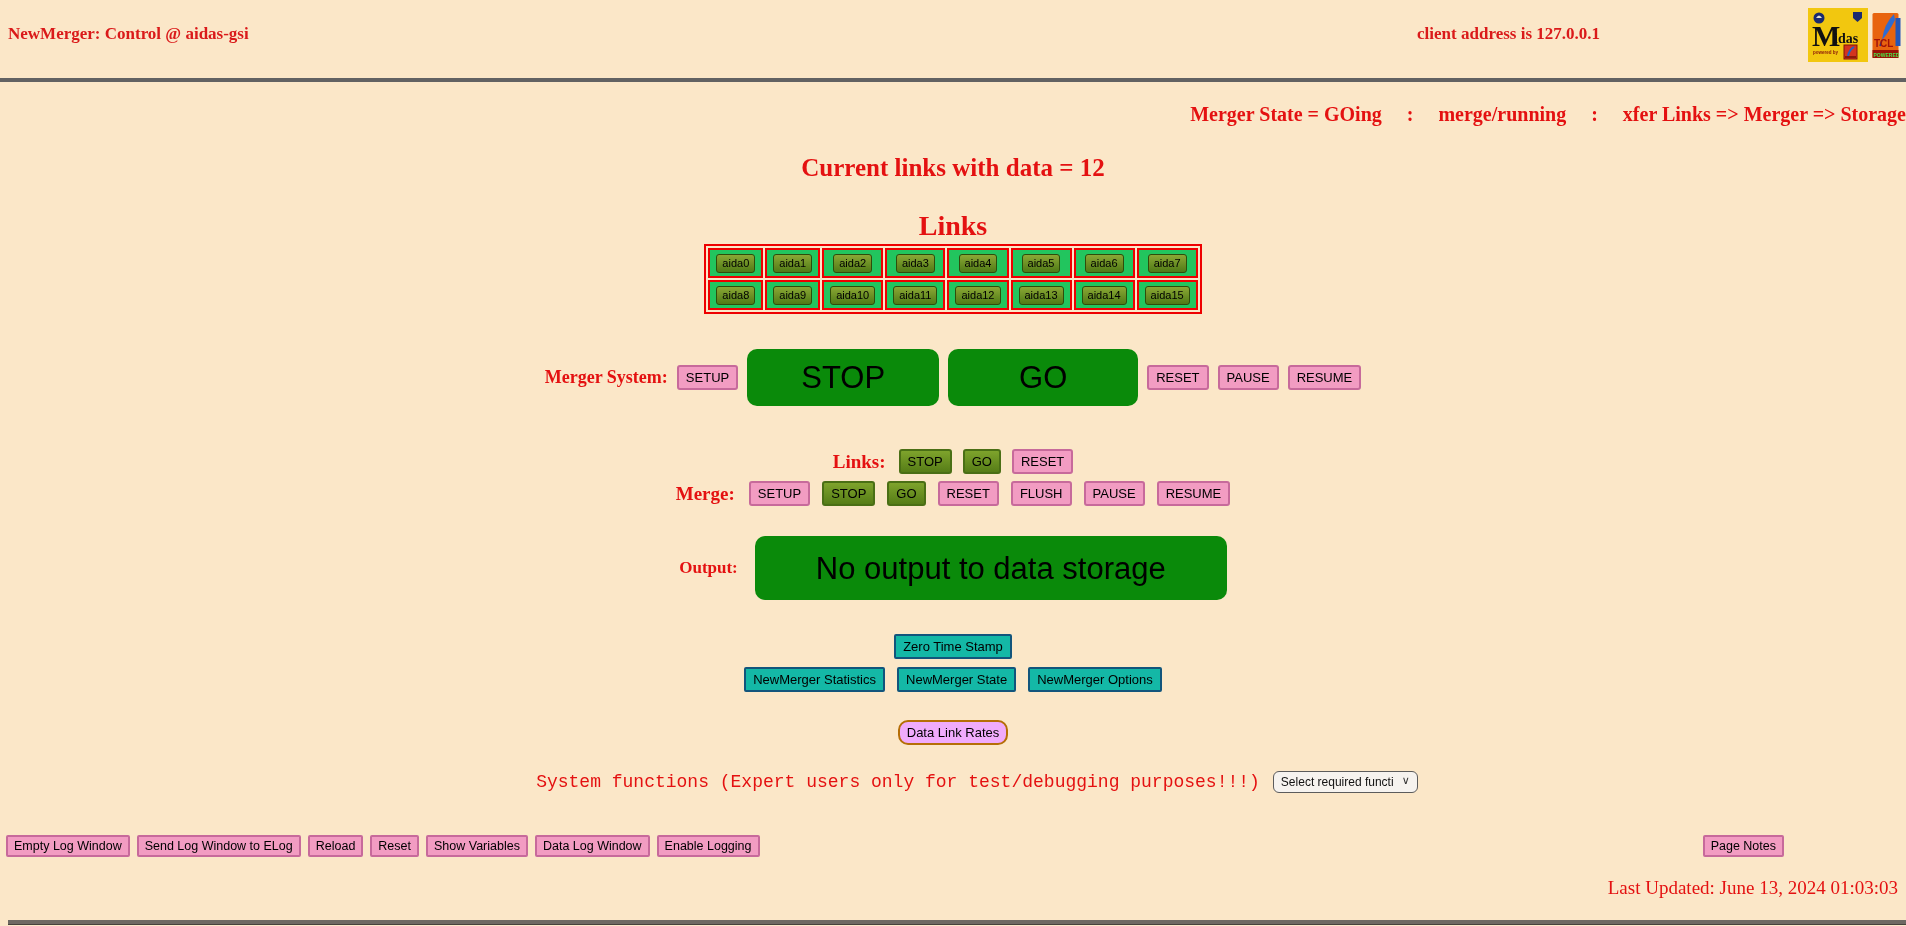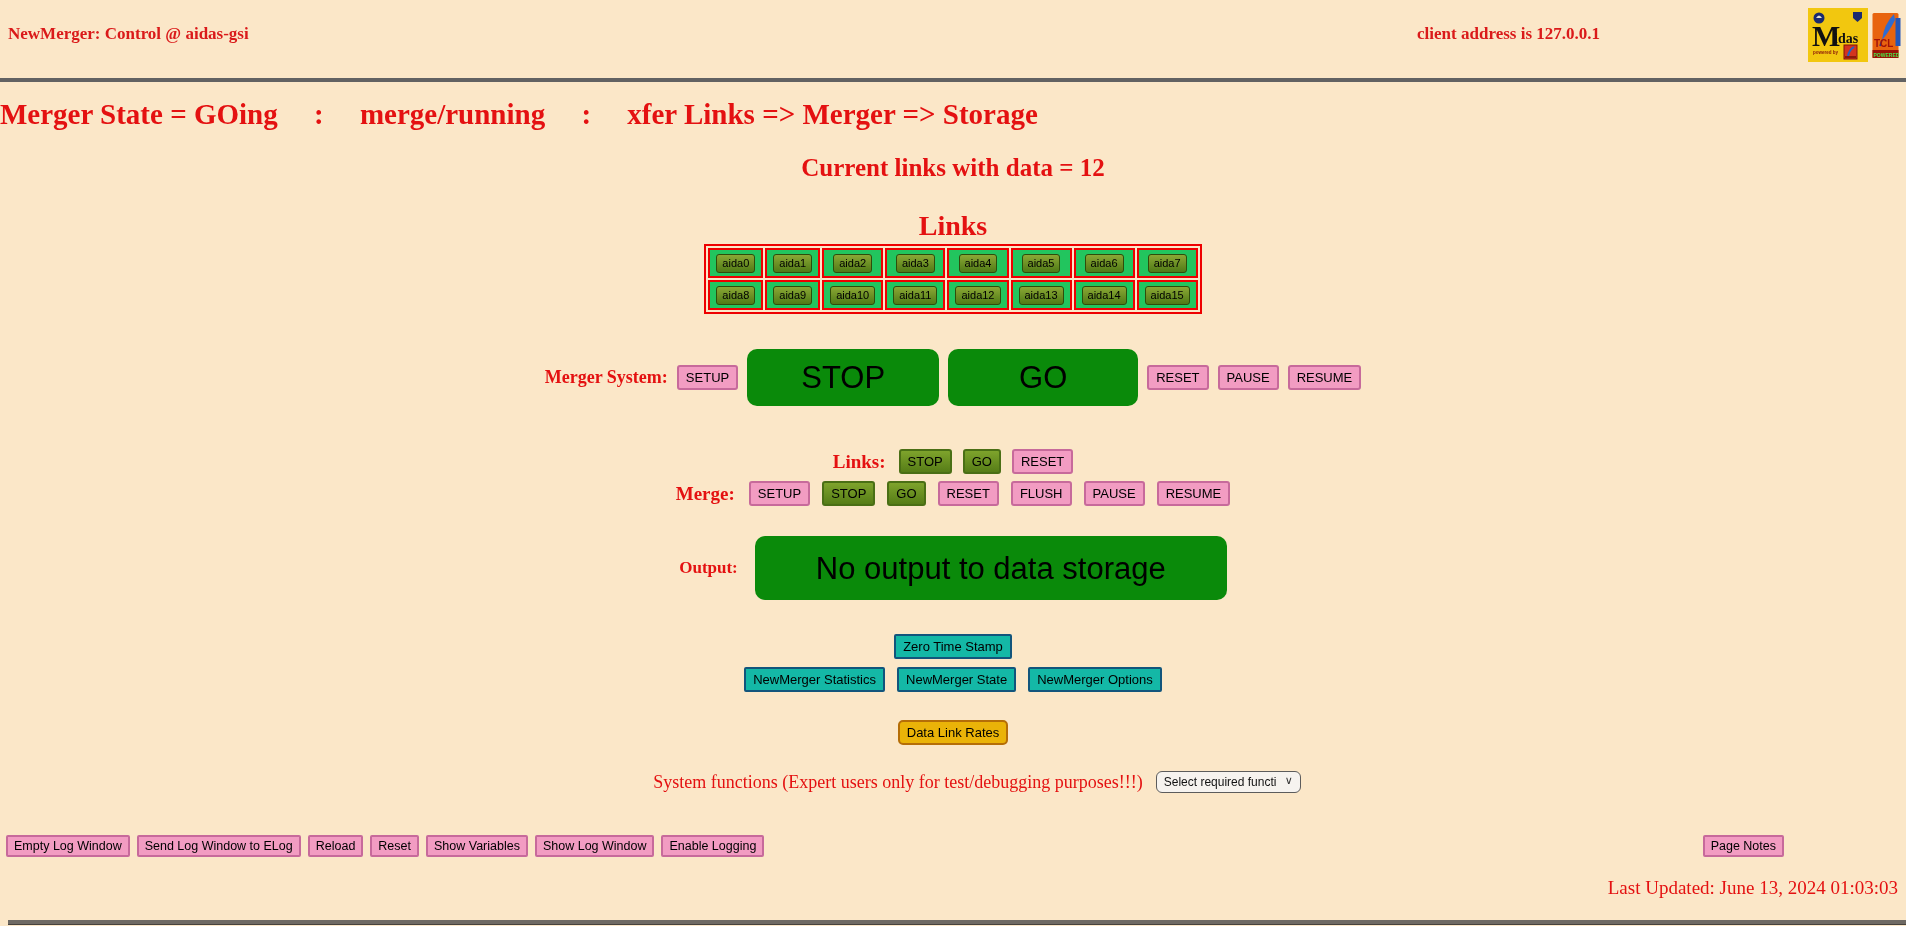--- a/index.html
+++ b/index.html
@@ -27,21 +27,21 @@
   .logo-midas { position: absolute; right: 38px; top: 8px; }
   .logo-tcl   { position: absolute; right: 5px;  top: 10px; }
 
   .header-divider {
     border: none; border-top: 4px solid #626262;
     margin: 8px 0 0 0; width: 100%;
   }
 
   
   .red-serif { font-family: "Liberation Serif", "DejaVu Serif", serif; color: #e41111; }
-  .state-line  { margin-top: 15px; text-align: left; font-weight: bold; font-size: 29px; line-height: 34px; white-space: pre; }
+  .state-line  { margin-top: 15px; text-align: right; font-weight: bold; font-size: 20px; line-height: 34px; white-space: pre; }
   .current-links { margin-top: 22px; text-align: center; font-weight: bold; font-size: 25px; line-height: 29px; }
   .current-rate  { margin-top: 5px;  text-align: center; font-weight: bold; font-size: 25px; line-height: 29px; }
   .links-heading { margin-top: 27px; text-align: center; font-weight: bold; font-size: 28px; line-height: 33px; }
 
   
   .links-table {
     border: 2px solid #ee0000;
     border-spacing: 2px; border-collapse: separate;
     margin: 2px auto 0 auto;
   }
@@ -63,21 +63,21 @@
   .row-label { font-family: "Liberation Serif", "DejaVu Serif", serif; font-weight: bold; color: #e41111; }
 
   .btn {
     font-family: "Liberation Sans", "DejaVu Sans", sans-serif;
     font-size: 13px; color: #000; cursor: pointer; line-height: 15px;
     border-radius: 3px; padding: 3px 7px;
   }
   .btn.pink   { background: #f29cc2; border: 2px solid #c76a9b; }
   .btn.olive  { background: linear-gradient(#7ea32c, #567d17); border: 2px solid #4a6f15; }
   .btn.blue   { background: #14b8a6; border: 2px solid #12557c; border-radius: 2px; }
-  .btn.orange { background: #eab308; border: 2px solid #b56e07; border-radius: 5px; }
+  .btn.orange { background: #f0abfc; border: 2px solid #b56e07; border-radius: 10px; }
   .btn.big-green {
     background: #0a8a0a; border: none; border-radius: 10px;
     font-size: 31px; color: #000;
   }
 
   .merger-system-row { margin-top: 35px; }
   .merger-system-row .row-label { font-size: 18px; }
   .big-stop { width: 192px; height: 57px; }
   .big-go   { width: 190px; height: 57px; }
 
@@ -88,21 +88,21 @@
 
   .output-row { margin-top: 30px; gap: 17px; }
   .output-row .row-label { font-size: 17px; }
   .output-btn { width: 472px; height: 64px; border-radius: 12px; font-size: 29px; }
 
   .zts-row { margin-top: 34px; }
   .newmerger-row { margin-top: 8px; gap: 12px; }
   .datalink-row { margin-top: 28px; }
 
   .sysfunc-row { margin-top: 26px; gap: 13px; }
-  .sysfunc-label { font-family: Liberation Serif, serif; font-size: 18px; color: #e41111; margin-left: 48px; }
+  .sysfunc-label { font-family: Liberation Mono, monospace; font-size: 18px; color: #e41111; margin-left: 48px; }
   .select-wrap { position: relative; display: inline-block; }
   .sysfunc-select {
     appearance: none; -webkit-appearance: none;
     font-family: "Liberation Sans", sans-serif; font-size: 12px; color: #111;
     background: #f6f3ef; border: 1px solid #5c5c5c; border-radius: 6px;
     padding: 3px 24px 3px 7px; width: 145px; cursor: pointer;
   }
   .select-arrow {
     position: absolute; right: 8px; top: 3px; font-size: 11px; color: #333;
     pointer-events: none;
@@ -247,21 +247,21 @@
   </div>
 </main>
 
 <footer class="footer-row">
   <div class="footer-left">
     <button class="btn pink footer-btn">Empty Log Window</button>
     <button class="btn pink footer-btn">Send Log Window to ELog</button>
     <button class="btn pink footer-btn">Reload</button>
     <button class="btn pink footer-btn">Reset</button>
     <button class="btn pink footer-btn">Show Variables</button>
-    <button class="btn pink footer-btn">Show Log Window</button>
+    <button class="btn pink footer-btn">Data Log Window</button>
     <button class="btn pink footer-btn">Enable Logging</button>
   </div>
   <button class="btn pink footer-btn page-notes-btn">Page Notes</button>
 </footer>
 
 <div class="last-updated">Last Updated: June 13, 2024 01:03:03</div>
 
 <div class="bottom-bar"></div>
 
 </body></html>

